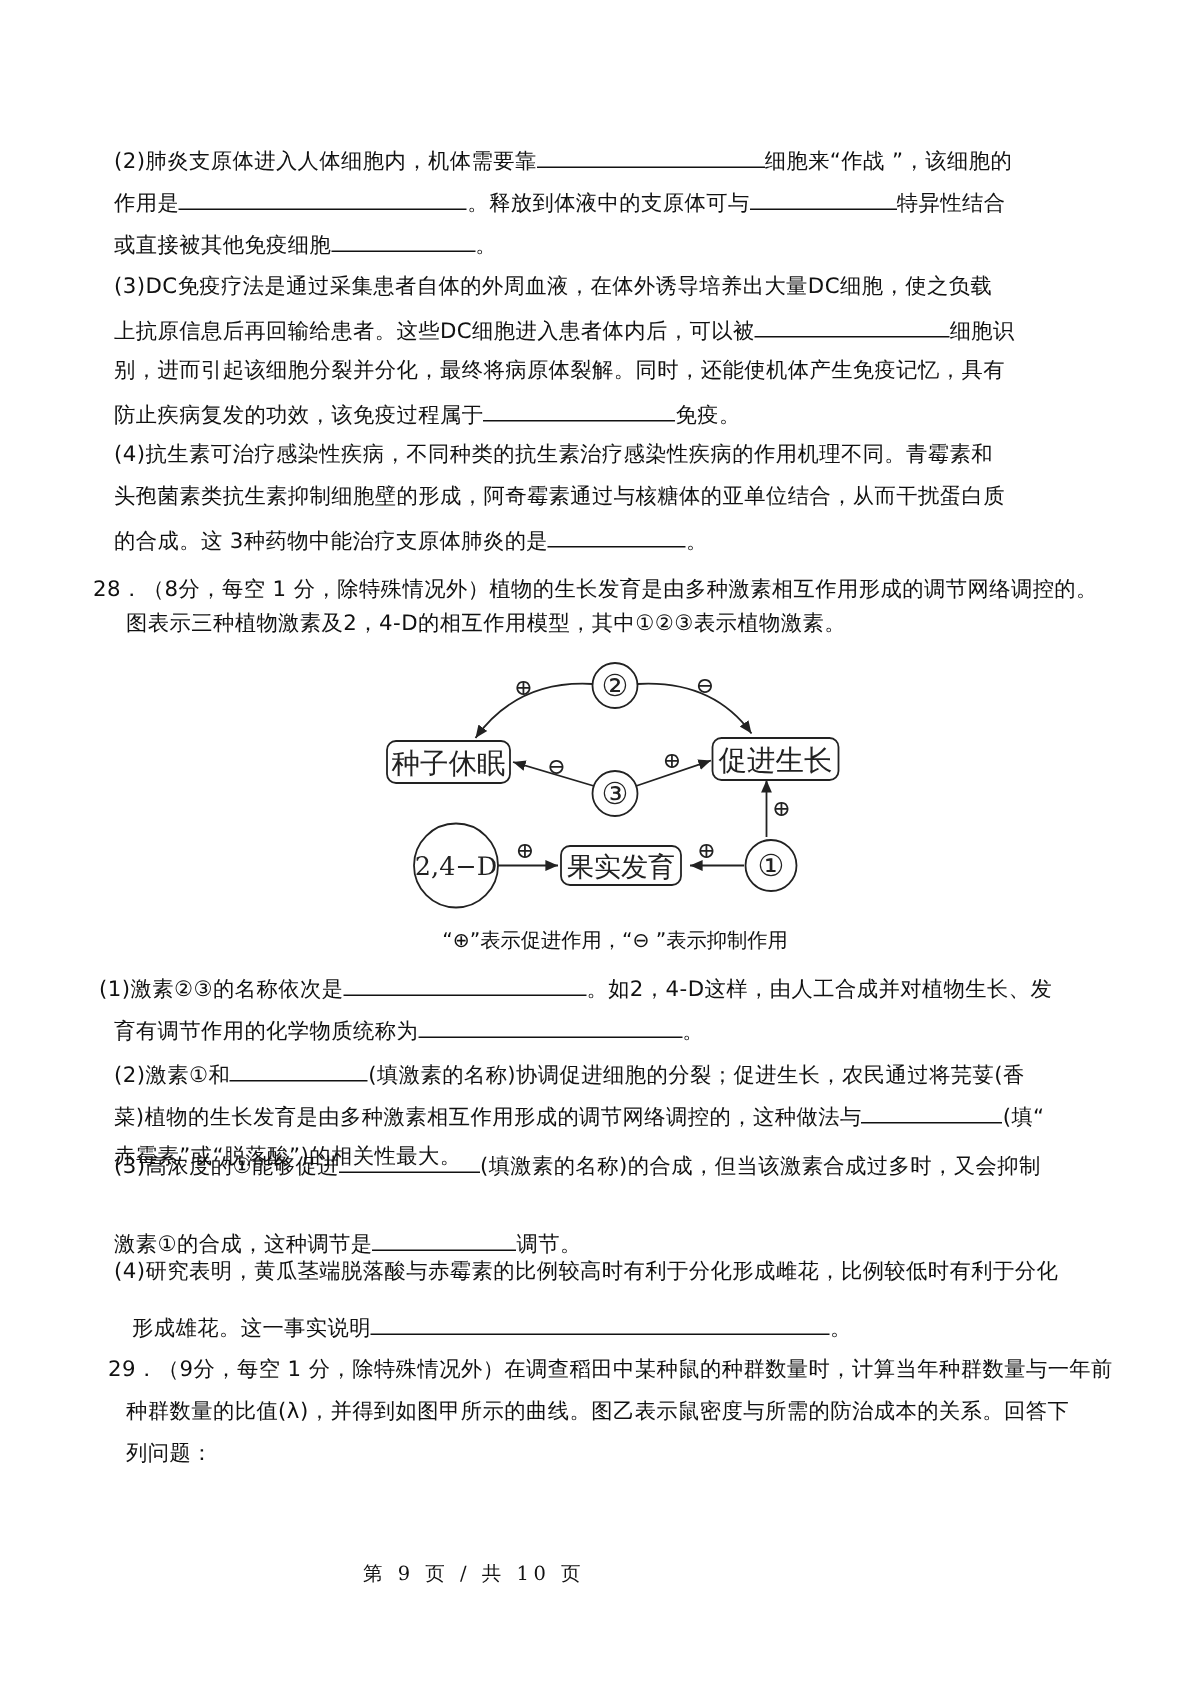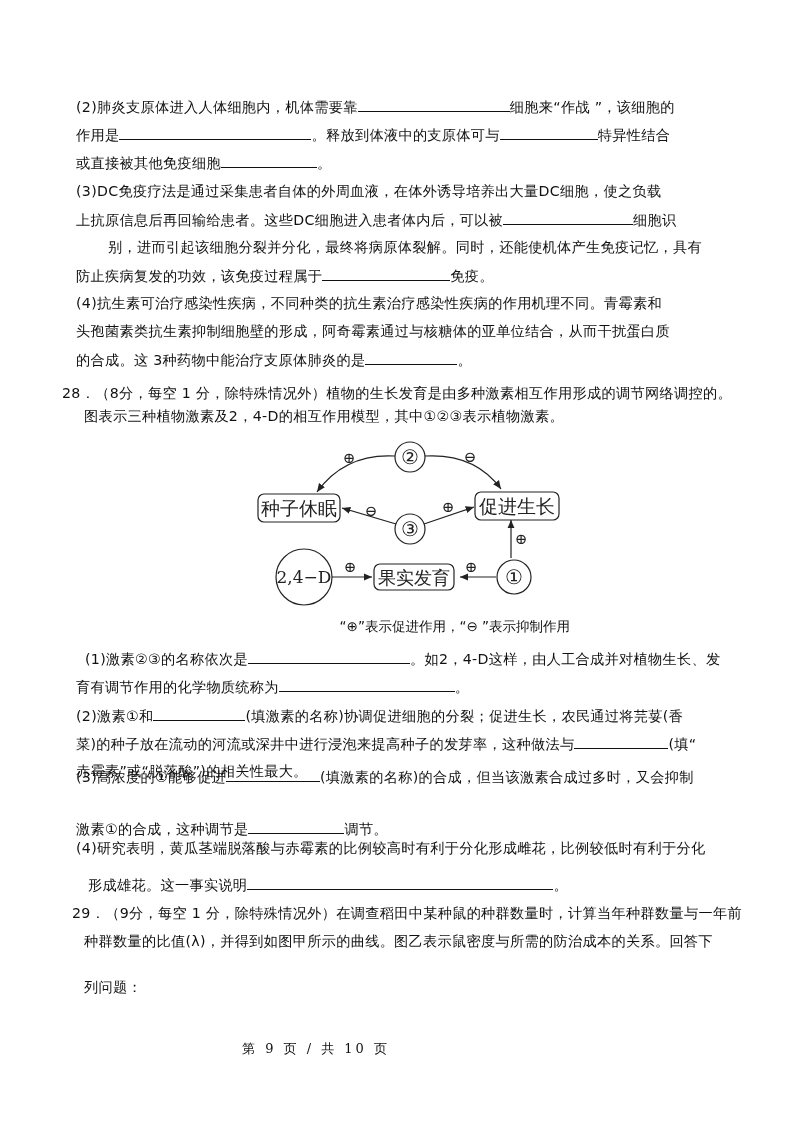--- a/index.html
+++ b/index.html
@@ -9,41 +9,41 @@
       color: #111111;
     }
     .line {
       position: absolute; font-size: 14.2px; line-height: 20px; white-space: nowrap;
       letter-spacing: 0.3px;
     }
     .blank {
       display: inline-block; border-bottom: 1px solid #111; height: 15px; vertical-align: baseline;
     }
     .diagram { position: absolute; left: 250px; top: 432px; width: 320px; height: 180px; }
-    .caption { position: absolute; left: 250px; top: 618px; width: 320px; text-align: right; font-size: 13.5px; }
+    .caption { position: absolute; left: 250px; top: 618px; width: 320px; text-align: center; font-size: 13.5px; }
     .footer { position: absolute; left: 0; width: 632px; top: 1040px; text-align: center; font-family: "DejaVu Serif", serif; font-size: 13px; letter-spacing: 3px; }
   </style>
 </head>
 <body>
 
 <div class="line" style="left:76px;top:96px;">
   <span>(2)肺炎支原体进入人体细胞内，机体需要靠</span><span class="blank" style="width:152px"></span><span>细胞来“作战 ”，该细胞的</span>
 </div>
 <div class="line" style="left:76px;top:124px;">
   <span>作用是</span><span class="blank" style="width:192px"></span><span>。释放到体液中的支原体可与</span><span class="blank" style="width:98px"></span><span>特异性结合</span>
 </div>
 <div class="line" style="left:76px;top:152px;">
   <span>或直接被其他免疫细胞</span><span class="blank" style="width:96px"></span><span>。</span>
 </div>
 
 <div class="line" style="left:76px;top:181px;">(3)DC免疫疗法是通过采集患者自体的外周血液，在体外诱导培养出大量DC细胞，使之负载</div>
 <div class="line" style="left:76px;top:209px;text-align:right;">
   <span>上抗原信息后再回输给患者。这些DC细胞进入患者体内后，可以被</span><span class="blank" style="width:130px"></span><span>细胞识</span>
 </div>
-<div class="line" style="left:76px;top:237px;margin-left:32px;">别，进而引起该细胞分裂并分化，最终将病原体裂解。同时，还能使机体产生免疫记忆，具有</div>
+<div class="line" style="left:76px;top:237px;">别，进而引起该细胞分裂并分化，最终将病原体裂解。同时，还能使机体产生免疫记忆，具有</div>
 <div class="line" style="left:76px;top:265px;">
   <span>防止疾病复发的功效，该免疫过程属于</span><span class="blank" style="width:128px"></span><span>免疫。</span>
 </div>
 
 <div class="line" style="left:76px;top:293px;">(4)抗生素可治疗感染性疾病，不同种类的抗生素治疗感染性疾病的作用机理不同。青霉素和</div>
 <div class="line" style="left:76px;top:321px;text-align:right;">头孢菌素类抗生素抑制细胞壁的形成，阿奇霉素通过与核糖体的亚单位结合，从而干扰蛋白质</div>
 <div class="line" style="left:76px;top:349px;">
   <span>的合成。这 3种药物中能治疗支原体肺炎的是</span><span class="blank" style="width:92px"></span><span>。</span>
 </div>
 
@@ -103,44 +103,44 @@
   <text x="220" y="30" text-anchor="middle" font-size="15" fill="#222">⊖</text>
   <text x="121" y="84" text-anchor="middle" font-size="15" fill="#222">⊖</text>
   <text x="198" y="80" text-anchor="middle" font-size="15" fill="#222">⊕</text>
   <text x="271" y="112" text-anchor="middle" font-size="15" fill="#222">⊕</text>
   <text x="221" y="140" text-anchor="middle" font-size="15" fill="#222">⊕</text>
   <text x="100" y="140" text-anchor="middle" font-size="15" fill="#222">⊕</text>
 </svg>
 
 <div class="caption">“⊕”表示促进作用，“⊖ ”表示抑制作用</div>
 
-<div class="line" style="left:85px;top:648px;">
+<div class="line" style="left:66px;top:648px;">
   <span>(1)激素②③的名称依次是</span><span class="blank" style="width:162px"></span><span>。如2，4-D这样，由人工合成并对植物生长、发</span>
 </div>
 <div class="line" style="left:76px;top:676px;">
   <span>育有调节作用的化学物质统称为</span><span class="blank" style="width:176px"></span><span>。</span>
 </div>
 
 <div class="line" style="left:76px;top:705px;">
   <span>(2)激素①和</span><span class="blank" style="width:92px"></span><span>(填激素的名称)协调促进细胞的分裂；促进生长，农民通过将芫荽(香</span>
 </div>
 <div class="line" style="left:76px;top:733px;">
-  <span>菜)的种子放在流动的河流或深井中进行浸泡来提高种子的发芽率，这种做法与</span><span class="blank" style="width:94px"></span><span>(填“</span>
+  <span>菜)植物的生长发育是由多种激素相互作用形成的调节网络调控的，这种做法与</span><span class="blank" style="width:94px"></span><span>(填“</span>
 </div>
 <div class="line" style="left:76px;top:761px;">赤霉素”或“脱落酸”)的相关性最大。</div>
 
 <div class="line" style="left:76px;top:766px;">
   <span>(3)高浓度的①能够促进</span><span class="blank" style="width:94px"></span><span>(填激素的名称)的合成，但当该激素合成过多时，又会抑制</span>
 </div>
 <div class="line" style="left:76px;top:818px;">
   <span>激素①的合成，这种调节是</span><span class="blank" style="width:96px"></span><span>调节。</span>
 </div>
 
 <div class="line" style="left:76px;top:838px;">(4)研究表明，黄瓜茎端脱落酸与赤霉素的比例较高时有利于分化形成雌花，比例较低时有利于分化</div>
 <div class="line" style="left:76px;top:874px;margin-left:12px;">
   <span>形成雄花。这一事实说明</span><span class="blank" style="width:306px"></span><span>。</span>
 </div>
 
 <div class="line" style="left:72px;top:903px;">29．（9分，每空 1 分，除特殊情况外）在调查稻田中某种鼠的种群数量时，计算当年种群数量与一年前</div>
 <div class="line" style="left:84px;top:931px;">种群数量的比值(λ)，并得到如图甲所示的曲线。图乙表示鼠密度与所需的防治成本的关系。回答下</div>
-<div class="line" style="left:84px;top:959px;margin-top:18px;">列问题：</div>
+<div class="line" style="left:84px;top:959px;">列问题：</div>
 
 <div class="footer">第 9 页 / 共 10 页</div>
 
 </body></html>

